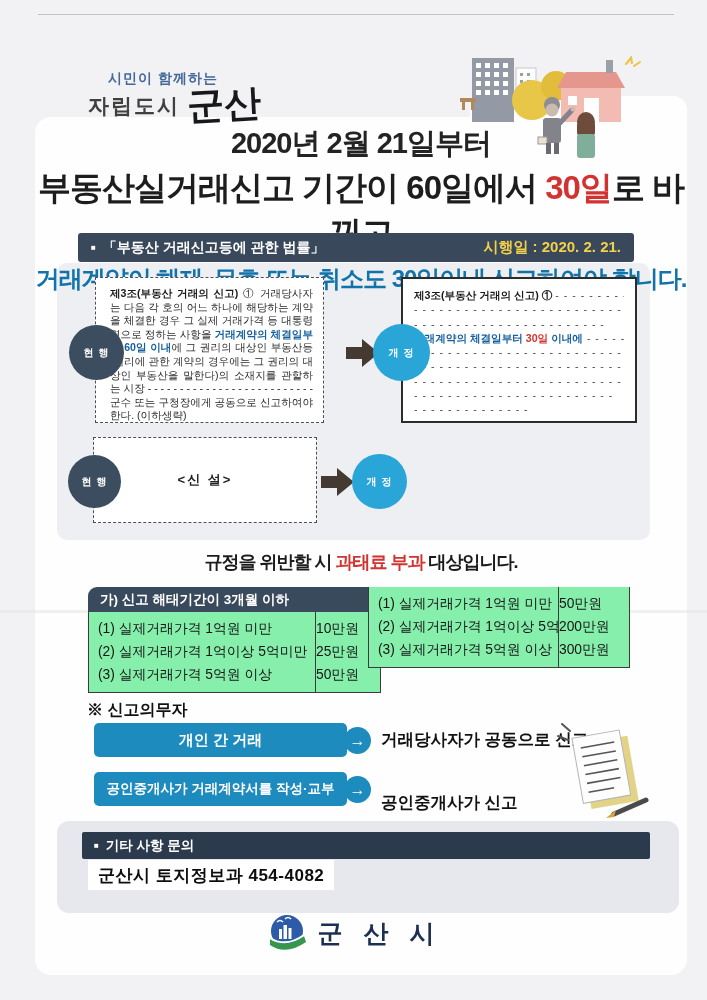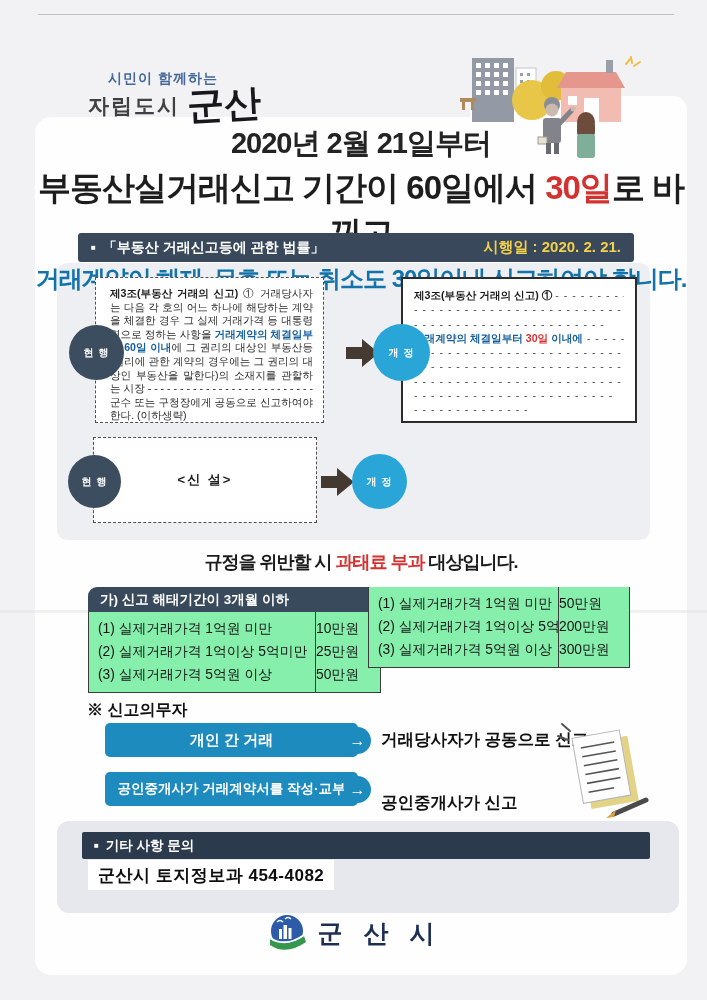--- a/index.html
+++ b/index.html
@@ -82,21 +82,21 @@
   .pt-row { display:flex; height:23px; align-items:center; font-size:13.8px; color:#141414; }
   .pt-label { flex:1; padding-left:9px; white-space:nowrap; overflow:hidden; }
   .pt-amount { width:64px; padding-right:8px; }
   .pt-b .pt-amount { width:70px; }
   .pt-divider { position:absolute; top:0; bottom:0; right:64px; width:1.5px; background:#3c3c3c; }
   .pt-b .pt-divider { right:70px; }
 
   
   .duty-heading { position:absolute; left:87px; top:700px; font-size:16px; font-weight:700; color:#111; z-index:5; }
   .duty-bar { position:absolute; left:94px; width:253px; height:34px; background:#1d8bbd; border-radius:5px;
-    color:#fff; font-weight:700; display:flex; align-items:center; justify-content:center; z-index:5;margin-left:11px; }
+    color:#fff; font-weight:700; display:flex; align-items:center; justify-content:center; z-index:5; }
   .db1 { top:723px; font-size:15px; }
   .db2 { top:772px; font-size:13.5px; }
   .duty-arrow { position:absolute; left:344px; width:27px; height:27px; border-radius:50%; background:#1d8bbd;
     color:#fff; display:flex; align-items:center; justify-content:center; font-size:16px; font-weight:900; z-index:5; }
   .da1 { top:727px; } .da2 { top:776px; }
   .duty-result { position:absolute; left:381px; font-size:16.5px; font-weight:700; color:#111; z-index:5; white-space:nowrap; }
   .dr1 { top:729px; } .dr2 { top:792px; }
   .doc-illu { position:absolute; left:556px; top:716px; z-index:5; }
 
   

